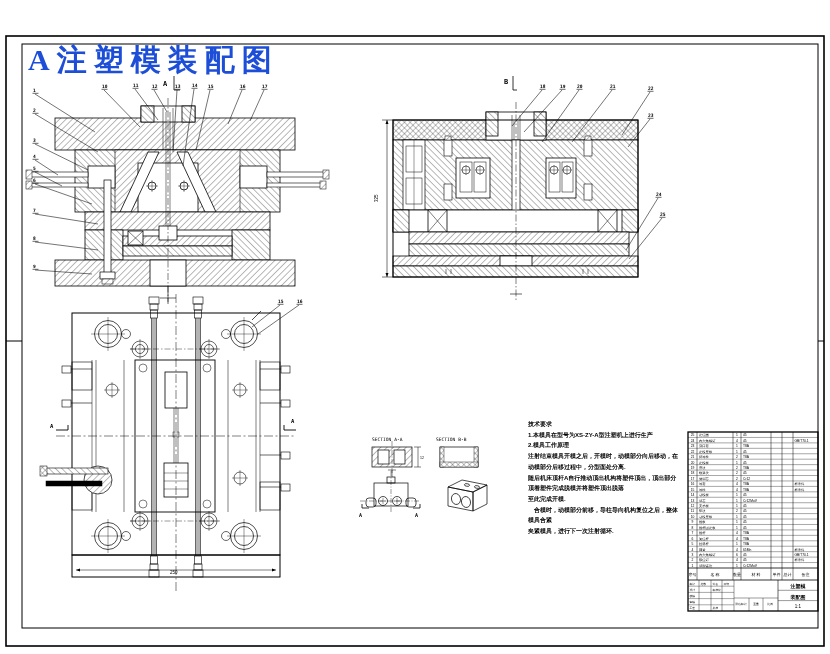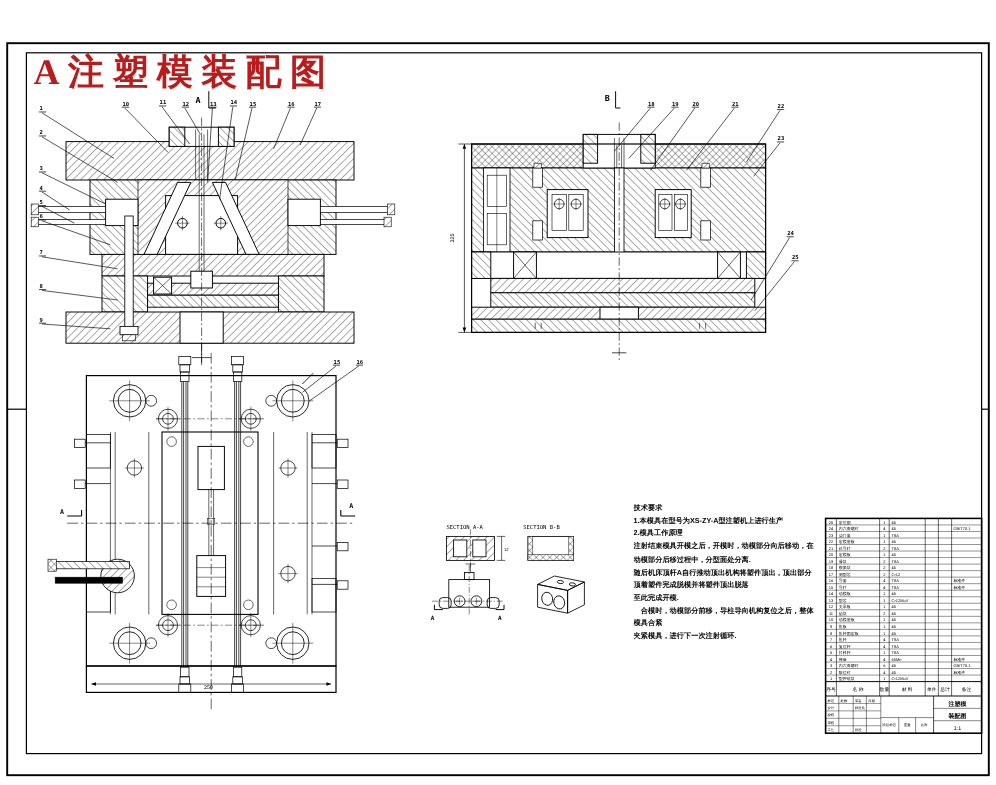--- a/index.html
+++ b/index.html
@@ -1,20 +1,20 @@
 <!DOCTYPE html>
 <html><head>
 <meta charset="utf-8">
 <style>
   html,body{margin:0;padding:0;}
   body{width:830px;height:654px;background:#ffffff;position:relative;overflow:hidden;
        font-family:"Liberation Sans",sans-serif;}
   .abs{position:absolute;}
   #main-title{left:28px;top:40px;font-family:"Liberation Serif",serif;font-weight:bold;
-       font-size:30px;letter-spacing:7px;color:#b91c1c;white-space:nowrap;z-index:5;}
+       font-size:30px;letter-spacing:7px;color:#1d4ed8;white-space:nowrap;z-index:5;}
   #tech-notes{left:528px;top:419px;width:158px;overflow:hidden;z-index:4;}
   #tech-notes div{font-family:"Liberation Sans",sans-serif;font-weight:bold;font-size:6px;
        line-height:10.7px;color:#000;white-space:nowrap;}
   svg{position:absolute;left:0;top:0;}
   text{fill:#000;stroke:none;}
 </style>
 </head>
 <body>
 
 <svg id="drawing" width="830" height="654" viewBox="0 0 830 654">

